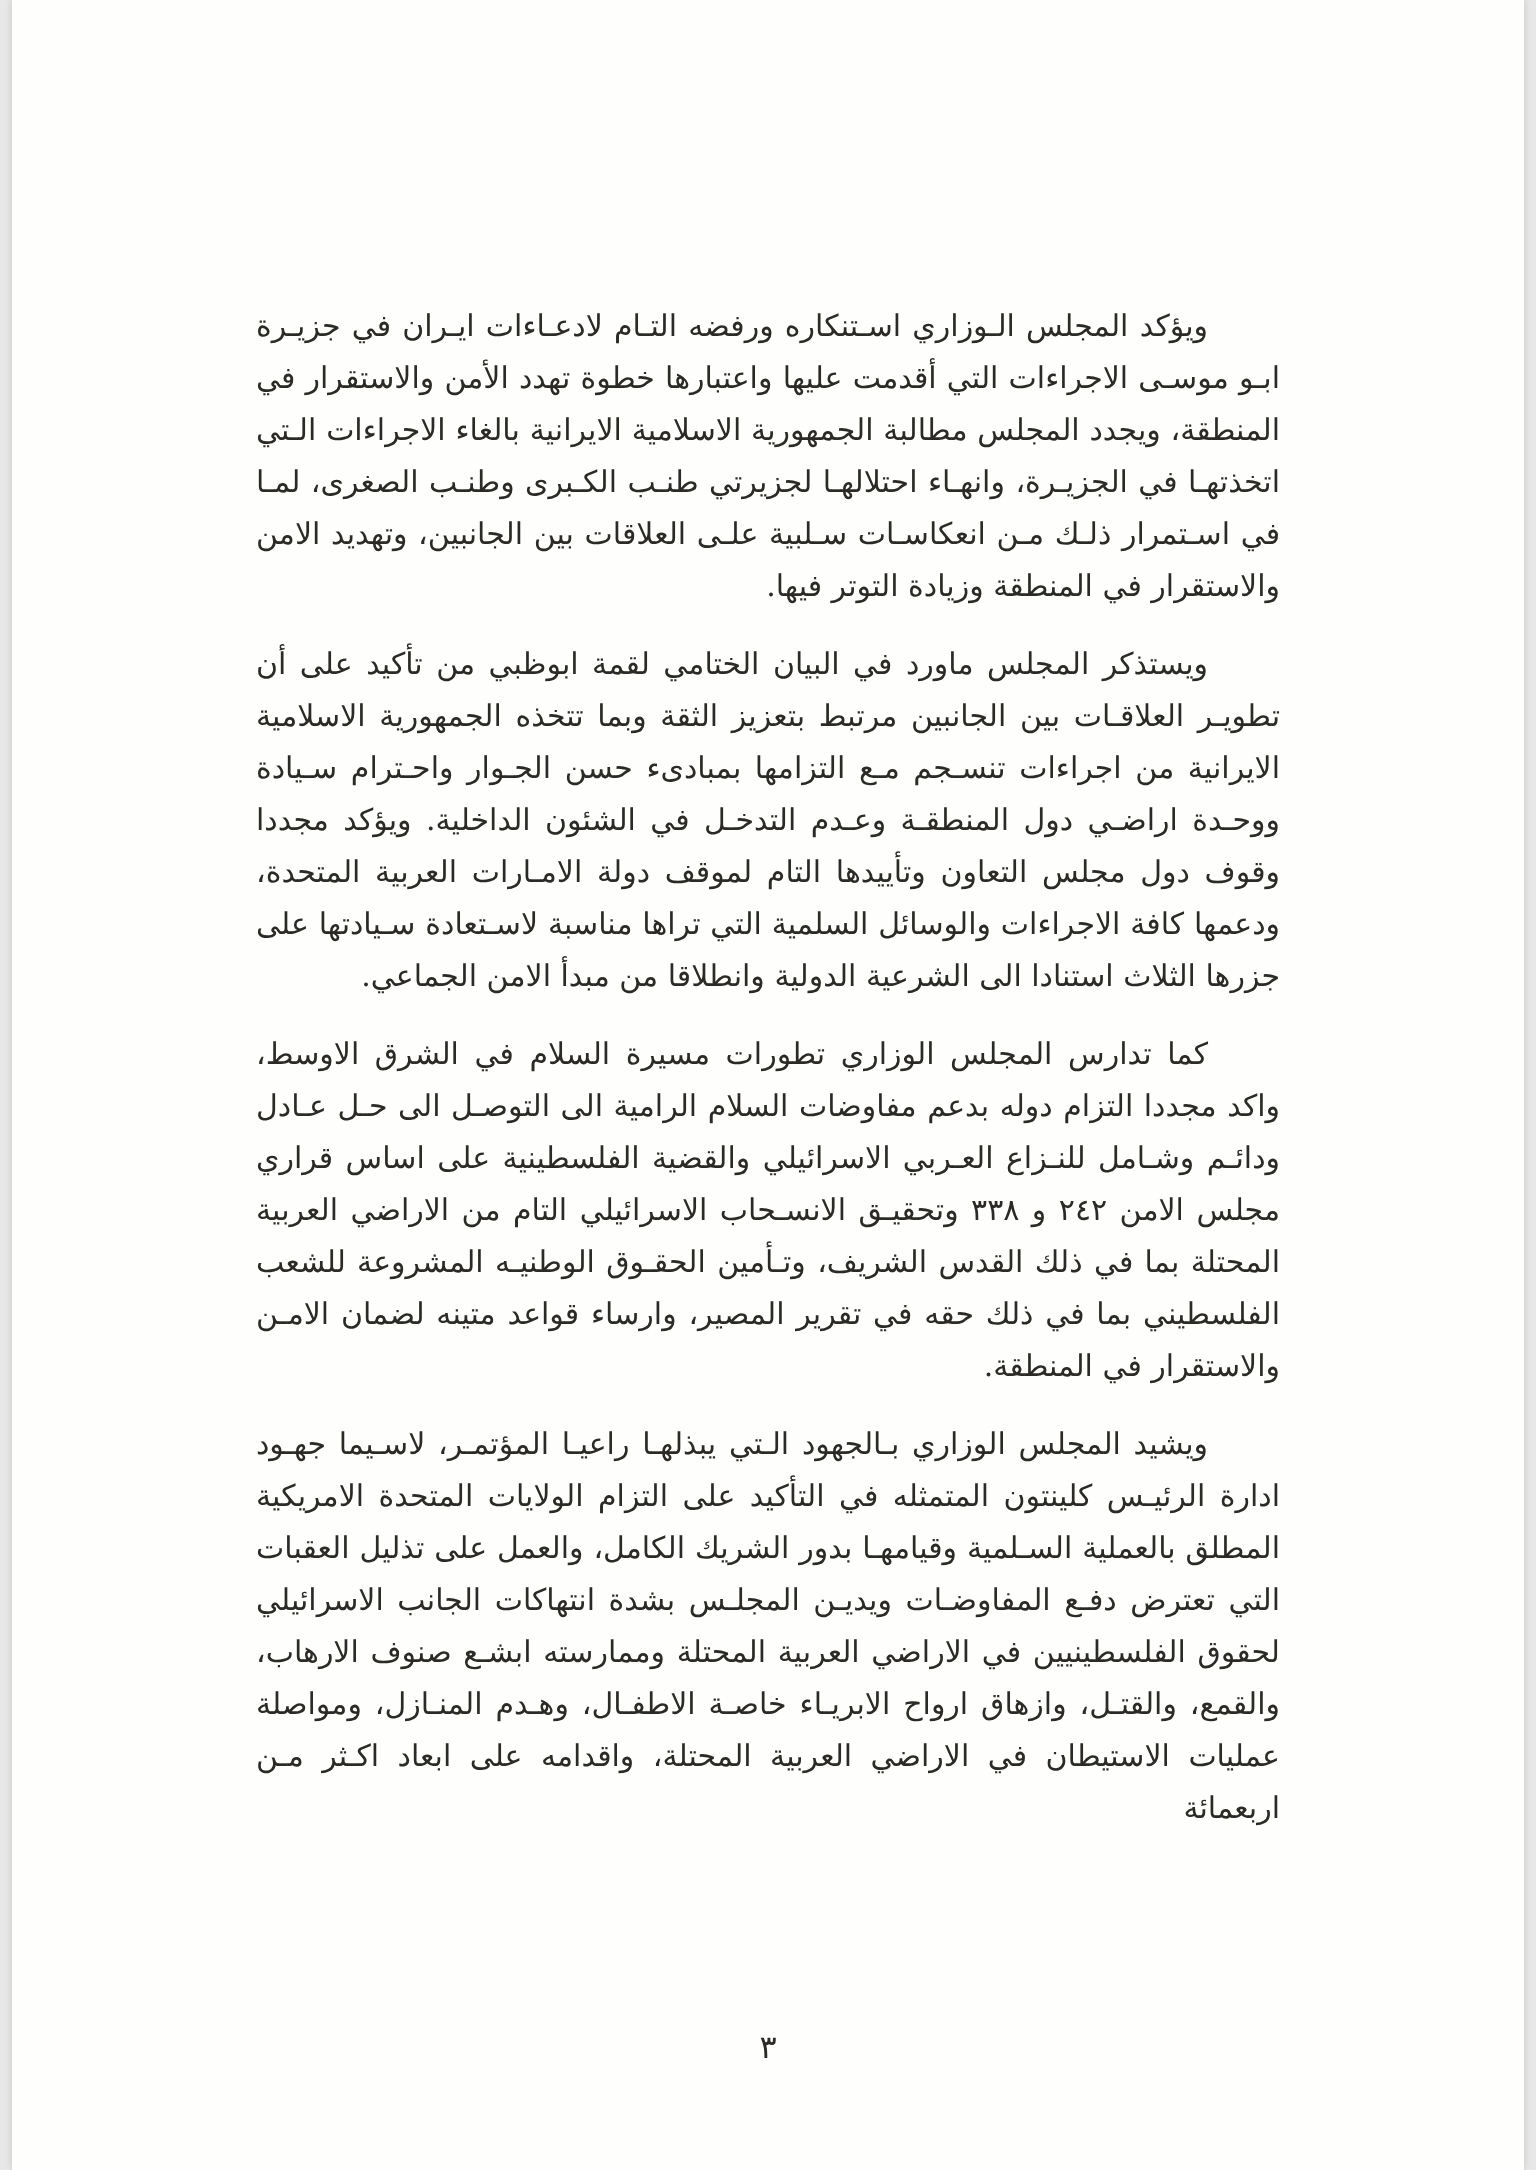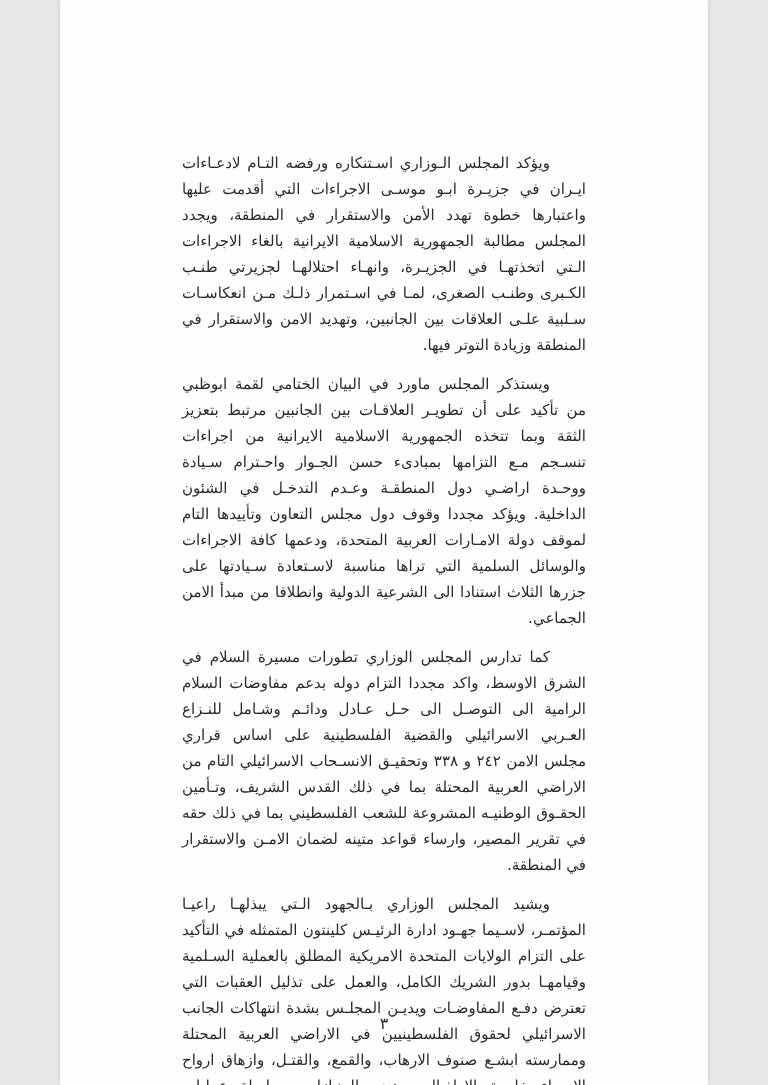--- a/index.html
+++ b/index.html
@@ -2,21 +2,21 @@
 <html lang="ar" dir="rtl"><head>
 <meta charset="utf-8">
 <style>
   html, body {
     margin: 0;
     padding: 0;
     background: #e8e8e8;
   }
   .page {
     position: relative;
-    width: 648px;
+    width: 756px;
     height: 1085px;
     margin: 0 auto;
     background: #fefefc;
     box-shadow: 0 0 4px rgba(0,0,0,0.15);
     font-family: "DejaVu Serif", "Liberation Serif", serif;
     color: #2b2a26;
     overflow: hidden;
   }
   .text-block {
     position: absolute;

